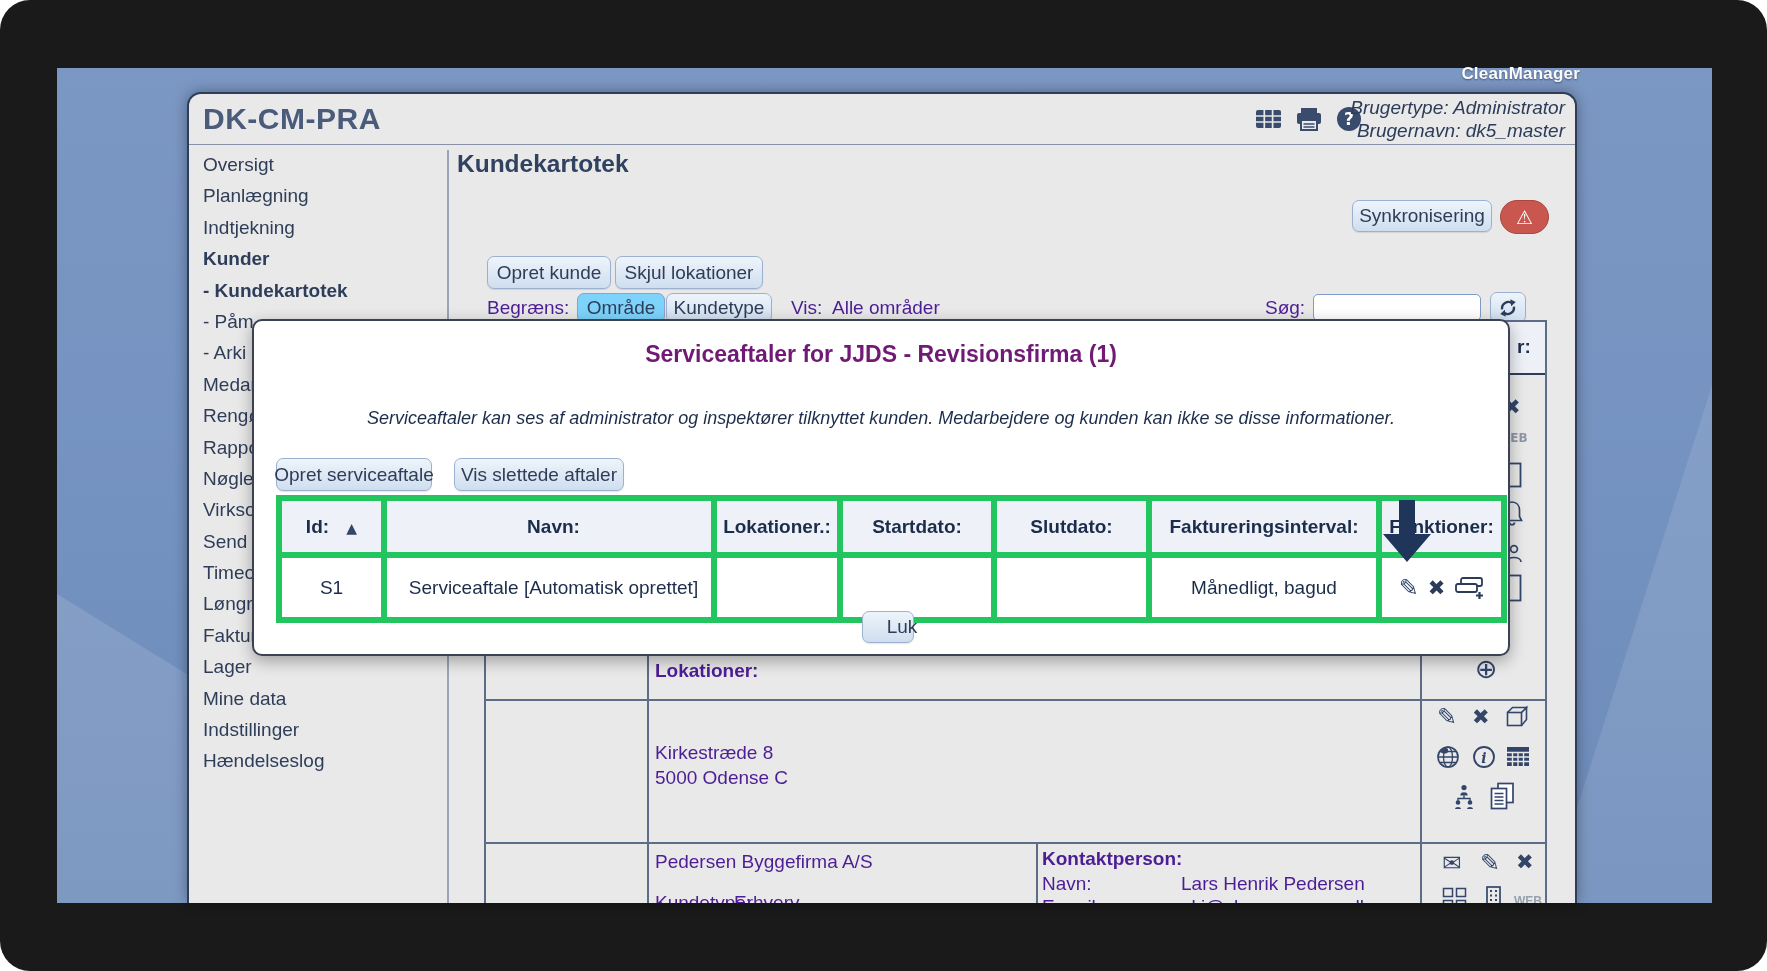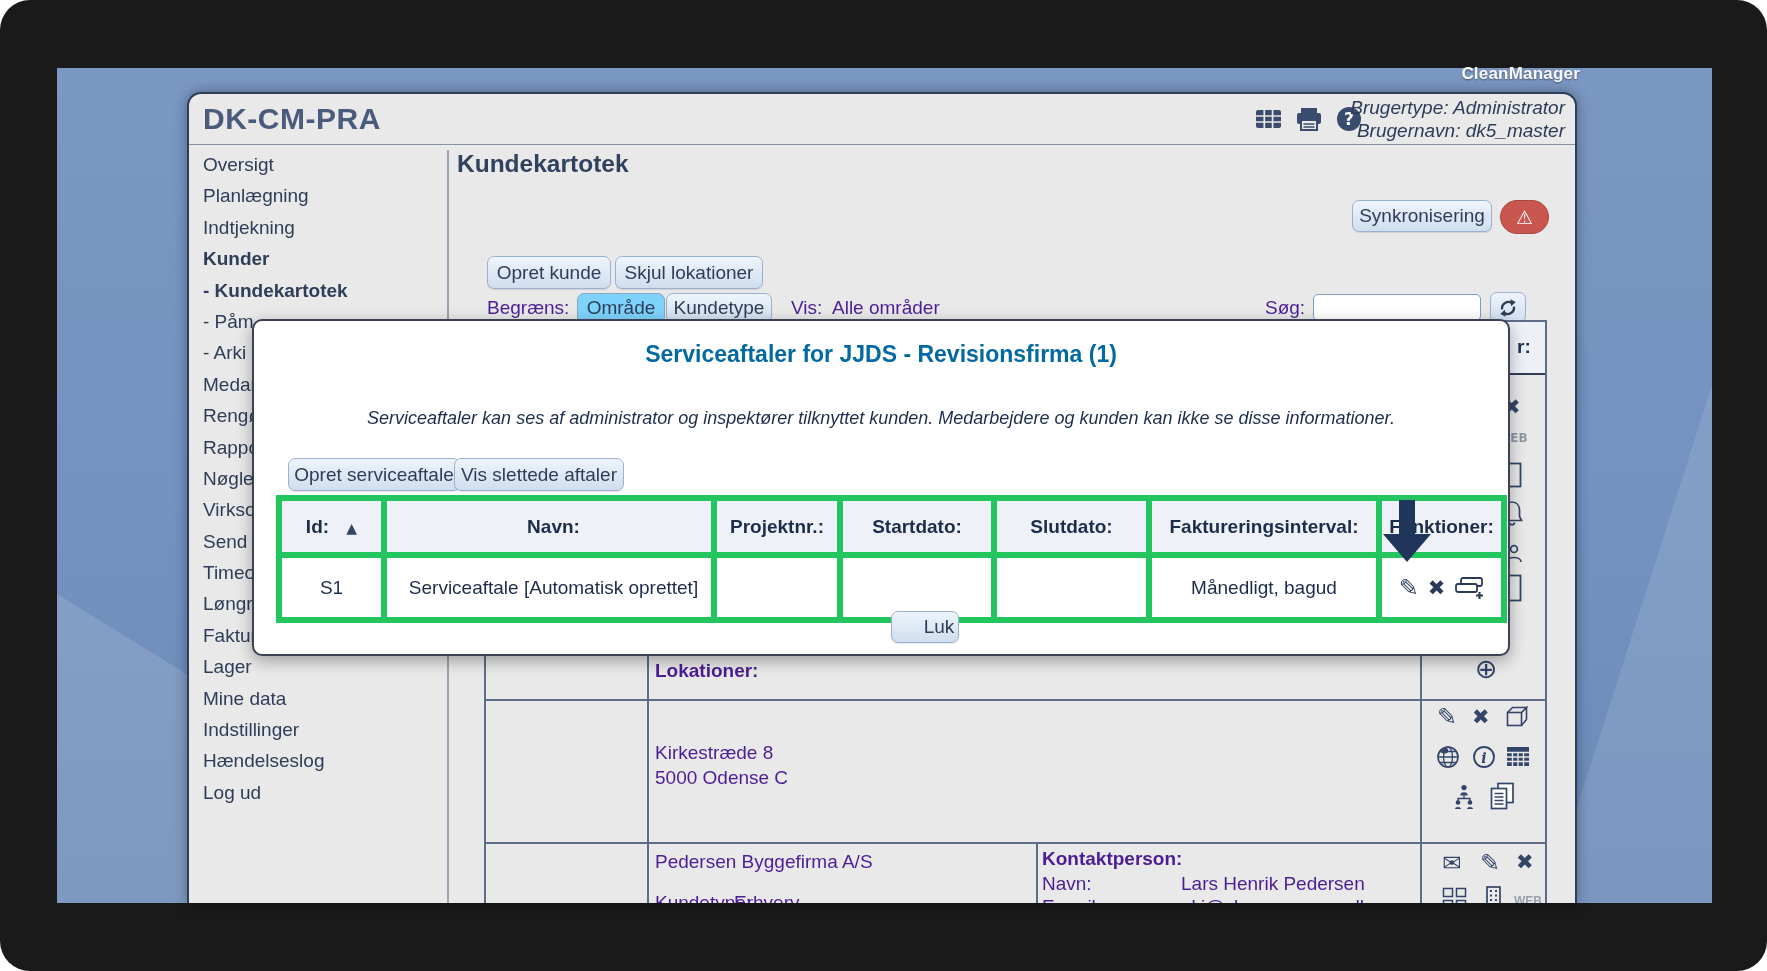--- a/index.html
+++ b/index.html
@@ -39,21 +39,21 @@
   .vline{position:absolute;width:2px;background:#5d6d87;z-index:1;}
   .hline{position:absolute;height:2px;background:#5d6d87;z-index:1;}
   .glyph{font-family:"DejaVu Sans",sans-serif;color:#33466a;position:absolute;line-height:1;}
   .frag{z-index:1;}
   .hdr-frag{position:absolute;left:1310px;top:226px;width:46px;height:55px;background:#edf1f7;
     border-top:2px solid #5d6d87;border-bottom:2px solid #2e3e59;box-sizing:border-box;z-index:1;
     font-size:19px;font-weight:bold;color:#1e2f4d;padding:14px 0 0 18px;}
   .modal{position:absolute;left:63px;top:225px;width:1258px;height:337px;background:#fff;
     border:2px solid #3c4254;border-radius:10px;box-shadow:0 5px 16px rgba(0,0,0,.32);z-index:40;box-sizing:border-box;}
   .modal-title{position:absolute;left:0;top:20px;width:100%;text-align:center;font-size:23px;
-    font-weight:bold;color:#0369a1;}
+    font-weight:bold;color:#701a75;}
   .modal-sub{position:absolute;left:0;top:87px;width:100%;text-align:center;font-style:italic;
     font-size:18px;color:#1c2d4c;}
   .mtable{position:absolute;left:22px;top:174px;width:1225px;border-collapse:collapse;table-layout:fixed;}
   .mtable th,.mtable td{border:6px solid #22c55e;color:#1c2d4c;font-size:19px;overflow:hidden;white-space:nowrap;}
   .mtable th{background:#eef1f7;height:49px;font-weight:bold;text-align:center;}
   .mtable td{height:57px;text-align:center;background:#fff;}
   .th-left,.td-left{text-align:left;padding-left:10px;}
   .func-cell{display:flex;align-items:center;justify-content:center;gap:9px;}
   .ico{display:inline-block;vertical-align:middle;cursor:pointer;}
   .g-edit{font-size:24px;color:#33466a;cursor:pointer;font-family:"DejaVu Sans",sans-serif;}
@@ -116,21 +116,20 @@
       <div>Nøgle</div>
       <div>Virkso</div>
       <div>Send</div>
       <div>Timeo</div>
       <div>Løngr</div>
       <div>Faktureringsgrundlag</div>
       <div>Lager</div>
       <div>Mine data</div>
       <div>Indstillinger</div>
       <div>Hændelseslog</div>
-      <div>Log ud</div>
     </div>
     <div class="v-div"></div>
 
     <div class="page-title">Kundekartotek</div>
     <div class="btn" style="left:1163px;top:106px;width:140px;height:32px;">Synkronisering</div>
     <div class="warn-pill">
         <span class="glyph" style="position:static;color:#fff;">⚠</span>
       </div>
 
     <div class="btn" style="left:298px;top:162px;width:124px;height:33px;">Opret kunde</div>
@@ -266,41 +265,41 @@
           <rect x="3" y="2" width="13" height="24" fill="none" stroke="#33466a" stroke-width="1.7"></rect>
           <path d="M6 6h2M11 6h2M6 10.5h2M11 10.5h2M6 15h2M11 15h2" stroke="#33466a" stroke-width="1.8"></path>
           <rect x="7.5" y="20" width="4" height="6" fill="#33466a"></rect>
         </svg>
     </span>
     <span class="abs frag" style="left:1325px;top:800px;font-size:12px;font-weight:bold;color:#97a1ad;">WEB</span>
 
     <div class="modal">
       <div class="modal-title">Serviceaftaler for JJDS - Revisionsfirma (1)</div>
       <div class="modal-sub">Serviceaftaler kan ses af administrator og inspektører tilknyttet kunden. Medarbejdere og kunden kan ikke se disse informationer.</div>
-      <div class="btn" style="left:34px;top:137px;width:172px;height:33px;">Opret serviceaftale</div>
+      <div class="btn" style="left:22px;top:137px;width:156px;height:33px;">Opret serviceaftale</div>
       <div class="btn" style="left:200px;top:137px;width:170px;height:33px;">Vis slettede aftaler</div>
 
       <table class="mtable">
         <colgroup>
           <col style="width:105px">
             <col style="width:330px">
             <col style="width:126px">
           <col style="width:154px">
             <col style="width:155px">
             <col style="width:230px">
             <col style="width:125px">
         </colgroup>
         <tbody>
             <tr>
           <th>
             <span>Id:</span>
             <span class="glyph" style="position:static;font-size:14px;margin-left:12px;">▲</span>
           </th>
           <th class="th-left">Navn:</th>
-          <th>Projektnr.:</th>
+          <th>Lokationer.:</th>
           <th>Startdato:</th>
           <th>Slutdato:</th>
           <th>Faktureringsinterval:</th>
           <th>Funktioner:</th>
         </tr>
         <tr>
           <td>S1</td>
           <td class="td-left">Serviceaftale [Automatisk oprettet]</td>
           <td></td>
           <td></td>
@@ -320,17 +319,17 @@
             </div>
           </td>
         </tr>
       </tbody>
         </table>
 
       <svg class="abs" style="left:1128px;top:179px;z-index:10;" width="50" height="64" viewBox="0 0 50 64">
         <polygon points="17,0 33,0 33,34 49,34 25,62 1,34 17,34" fill="#20355a"></polygon>
       </svg>
 
-      <div class="btn" style="left:637px;top:290px;width:68px;height:32px;padding-left:28px;">Luk</div>
+      <div class="btn" style="left:608px;top:290px;width:52px;height:32px;padding-left:28px;">Luk</div>
     </div>
 
   </div>
 </div>
 
 </body></html>

